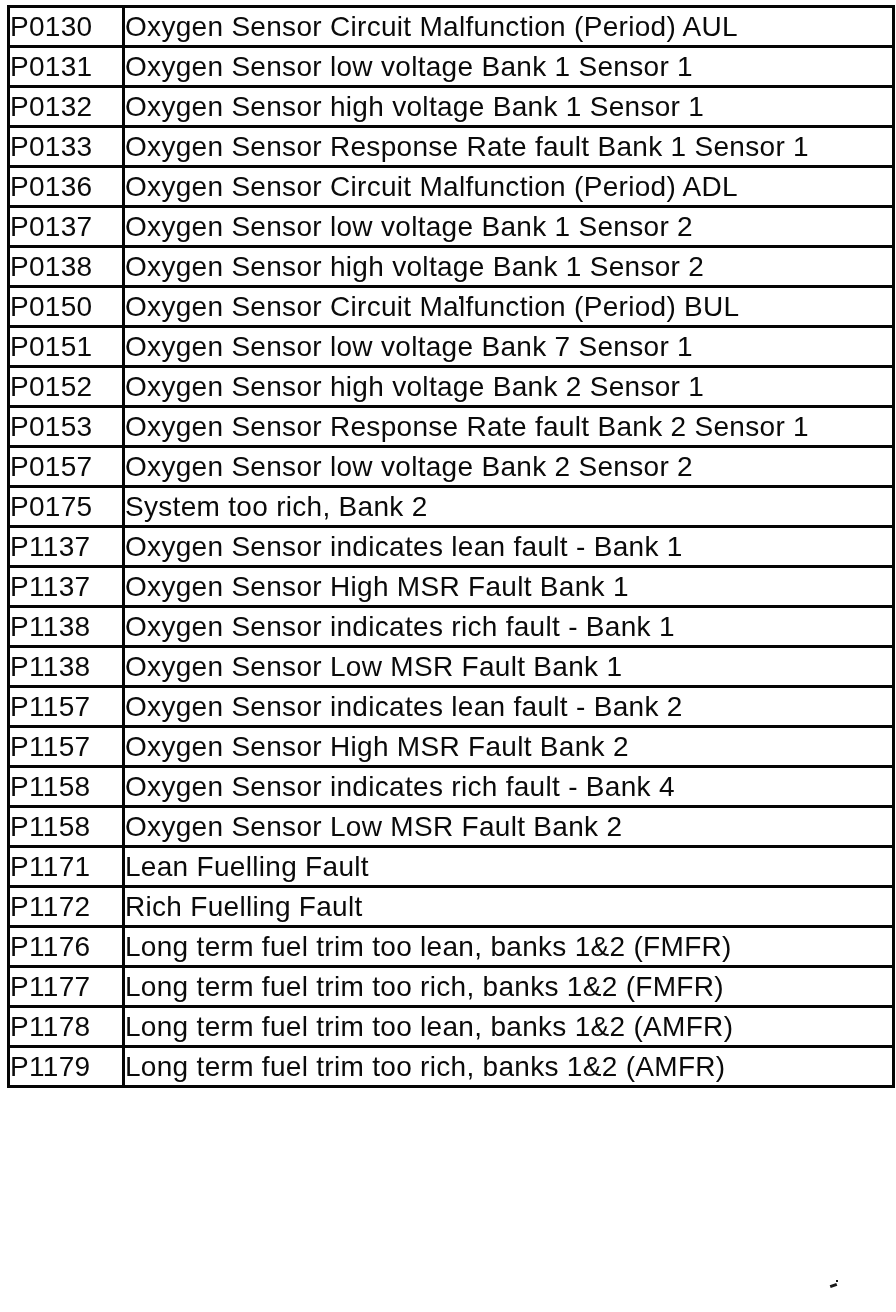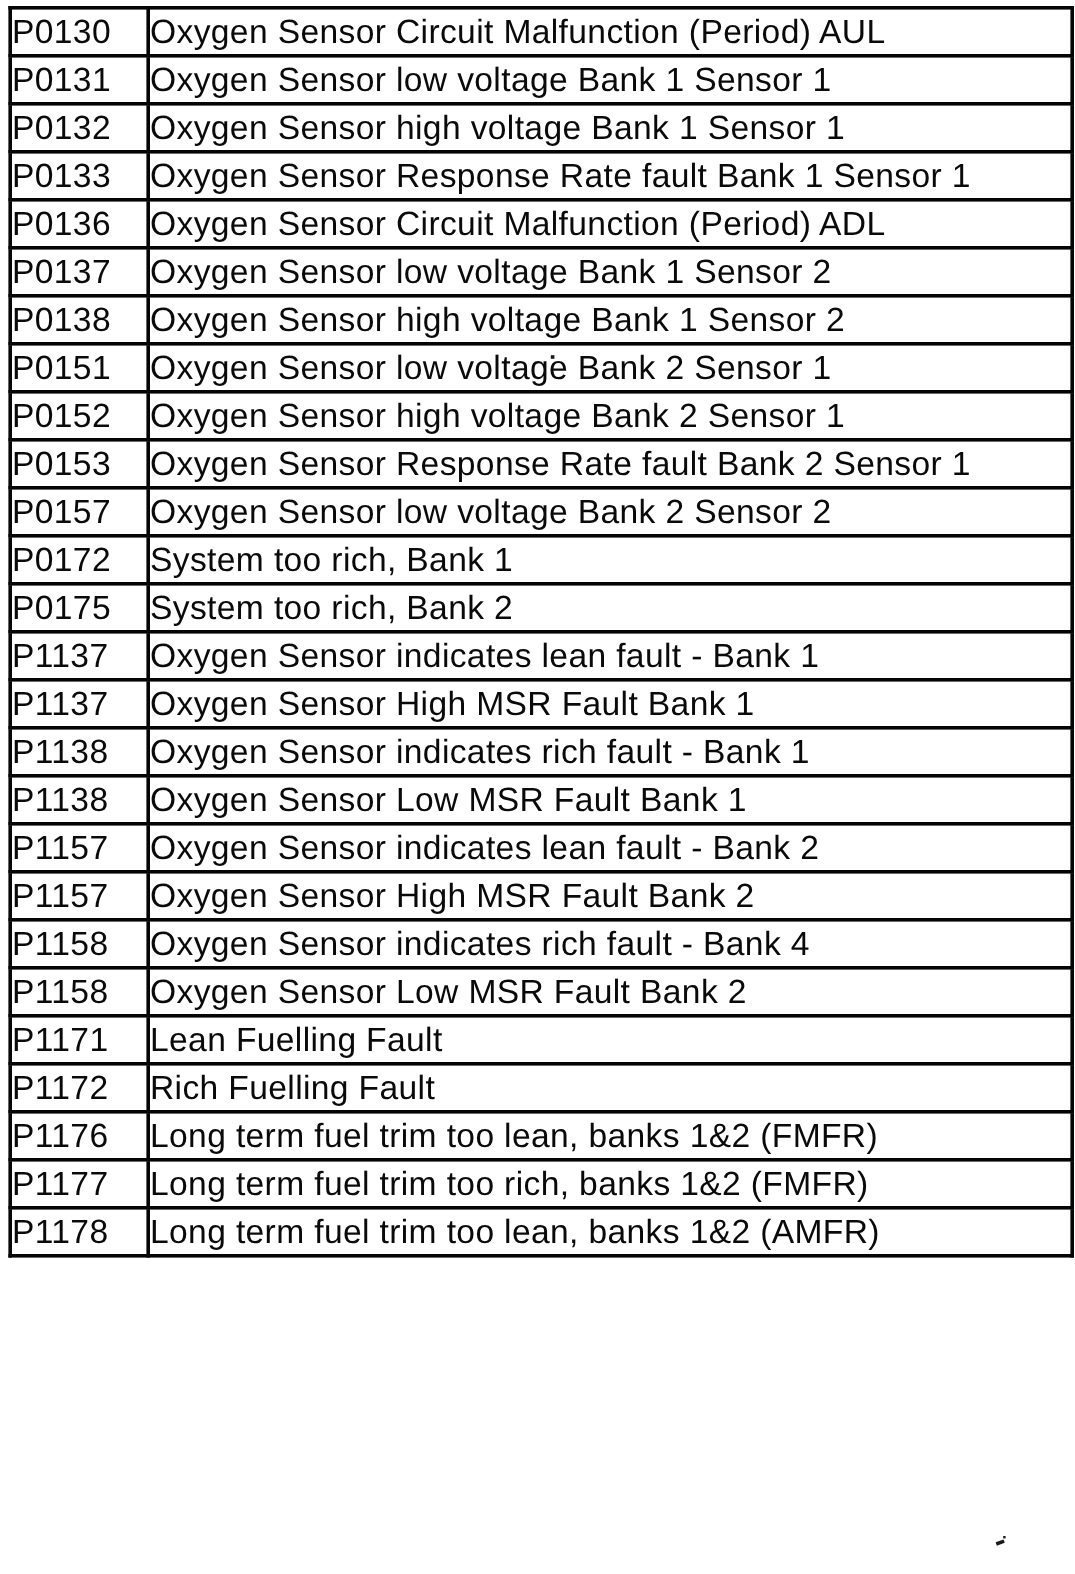--- a/index.html
+++ b/index.html
@@ -89,48 +89,48 @@
   <tr>
     <td class="code-cell">P0137</td>
     <td class="desc-cell">Oxygen Sensor low voltage Bank 1 Sensor 2</td>
   </tr>
 
   <tr>
     <td class="code-cell">P0138</td>
     <td class="desc-cell">Oxygen Sensor high voltage Bank 1 Sensor 2</td>
   </tr>
 
+  <tr>
+    <td class="code-cell">P0150</td>
+    <td class="desc-cell">Oxygen Sensor Circuit Malfunction (Period) BUL</td>
+  </tr>
 
   <tr>
     <td class="code-cell">P0151</td>
-    <td class="desc-cell">Oxygen Sensor low voltage Bank 2 Sensor 1</td>
+    <td class="desc-cell">Oxygen Sensor low voltage Bank 7 Sensor 1</td>
   </tr>
 
   <tr>
     <td class="code-cell">P0152</td>
     <td class="desc-cell">Oxygen Sensor high voltage Bank 2 Sensor 1</td>
   </tr>
 
   <tr>
     <td class="code-cell">P0153</td>
     <td class="desc-cell">Oxygen Sensor Response Rate fault Bank 2 Sensor 1</td>
   </tr>
 
 
   <tr>
     <td class="code-cell">P0157</td>
     <td class="desc-cell">Oxygen Sensor low voltage Bank 2 Sensor 2</td>
   </tr>
 
 
 
-  <tr>
-    <td class="code-cell">P0172</td>
-    <td class="desc-cell">System too rich, Bank 1</td>
-  </tr>
 
 
   <tr>
     <td class="code-cell">P0175</td>
     <td class="desc-cell">System too rich, Bank 2</td>
   </tr>
 
   <tr>
     <td class="code-cell">P1137</td>
     <td class="desc-cell">Oxygen Sensor indicates lean fault - Bank 1</td>
@@ -189,18 +189,22 @@
   <tr>
     <td class="code-cell">P1177</td>
     <td class="desc-cell">Long term fuel trim too rich, banks 1&amp;2 (FMFR)</td>
   </tr>
 
   <tr>
     <td class="code-cell">P1178</td>
     <td class="desc-cell">Long term fuel trim too lean, banks 1&amp;2 (AMFR)</td>
   </tr>
 
+  <tr>
+    <td class="code-cell">P1179</td>
+    <td class="desc-cell">Long term fuel trim too rich, banks 1&amp;2 (AMFR)</td>
+  </tr>
 </tbody>
   </table>
   <div class="artifact artifact-1"></div>
   <div class="artifact artifact-2"></div>
   <div class="artifact artifact-3"></div>
 </div>
 
 </body></html>

